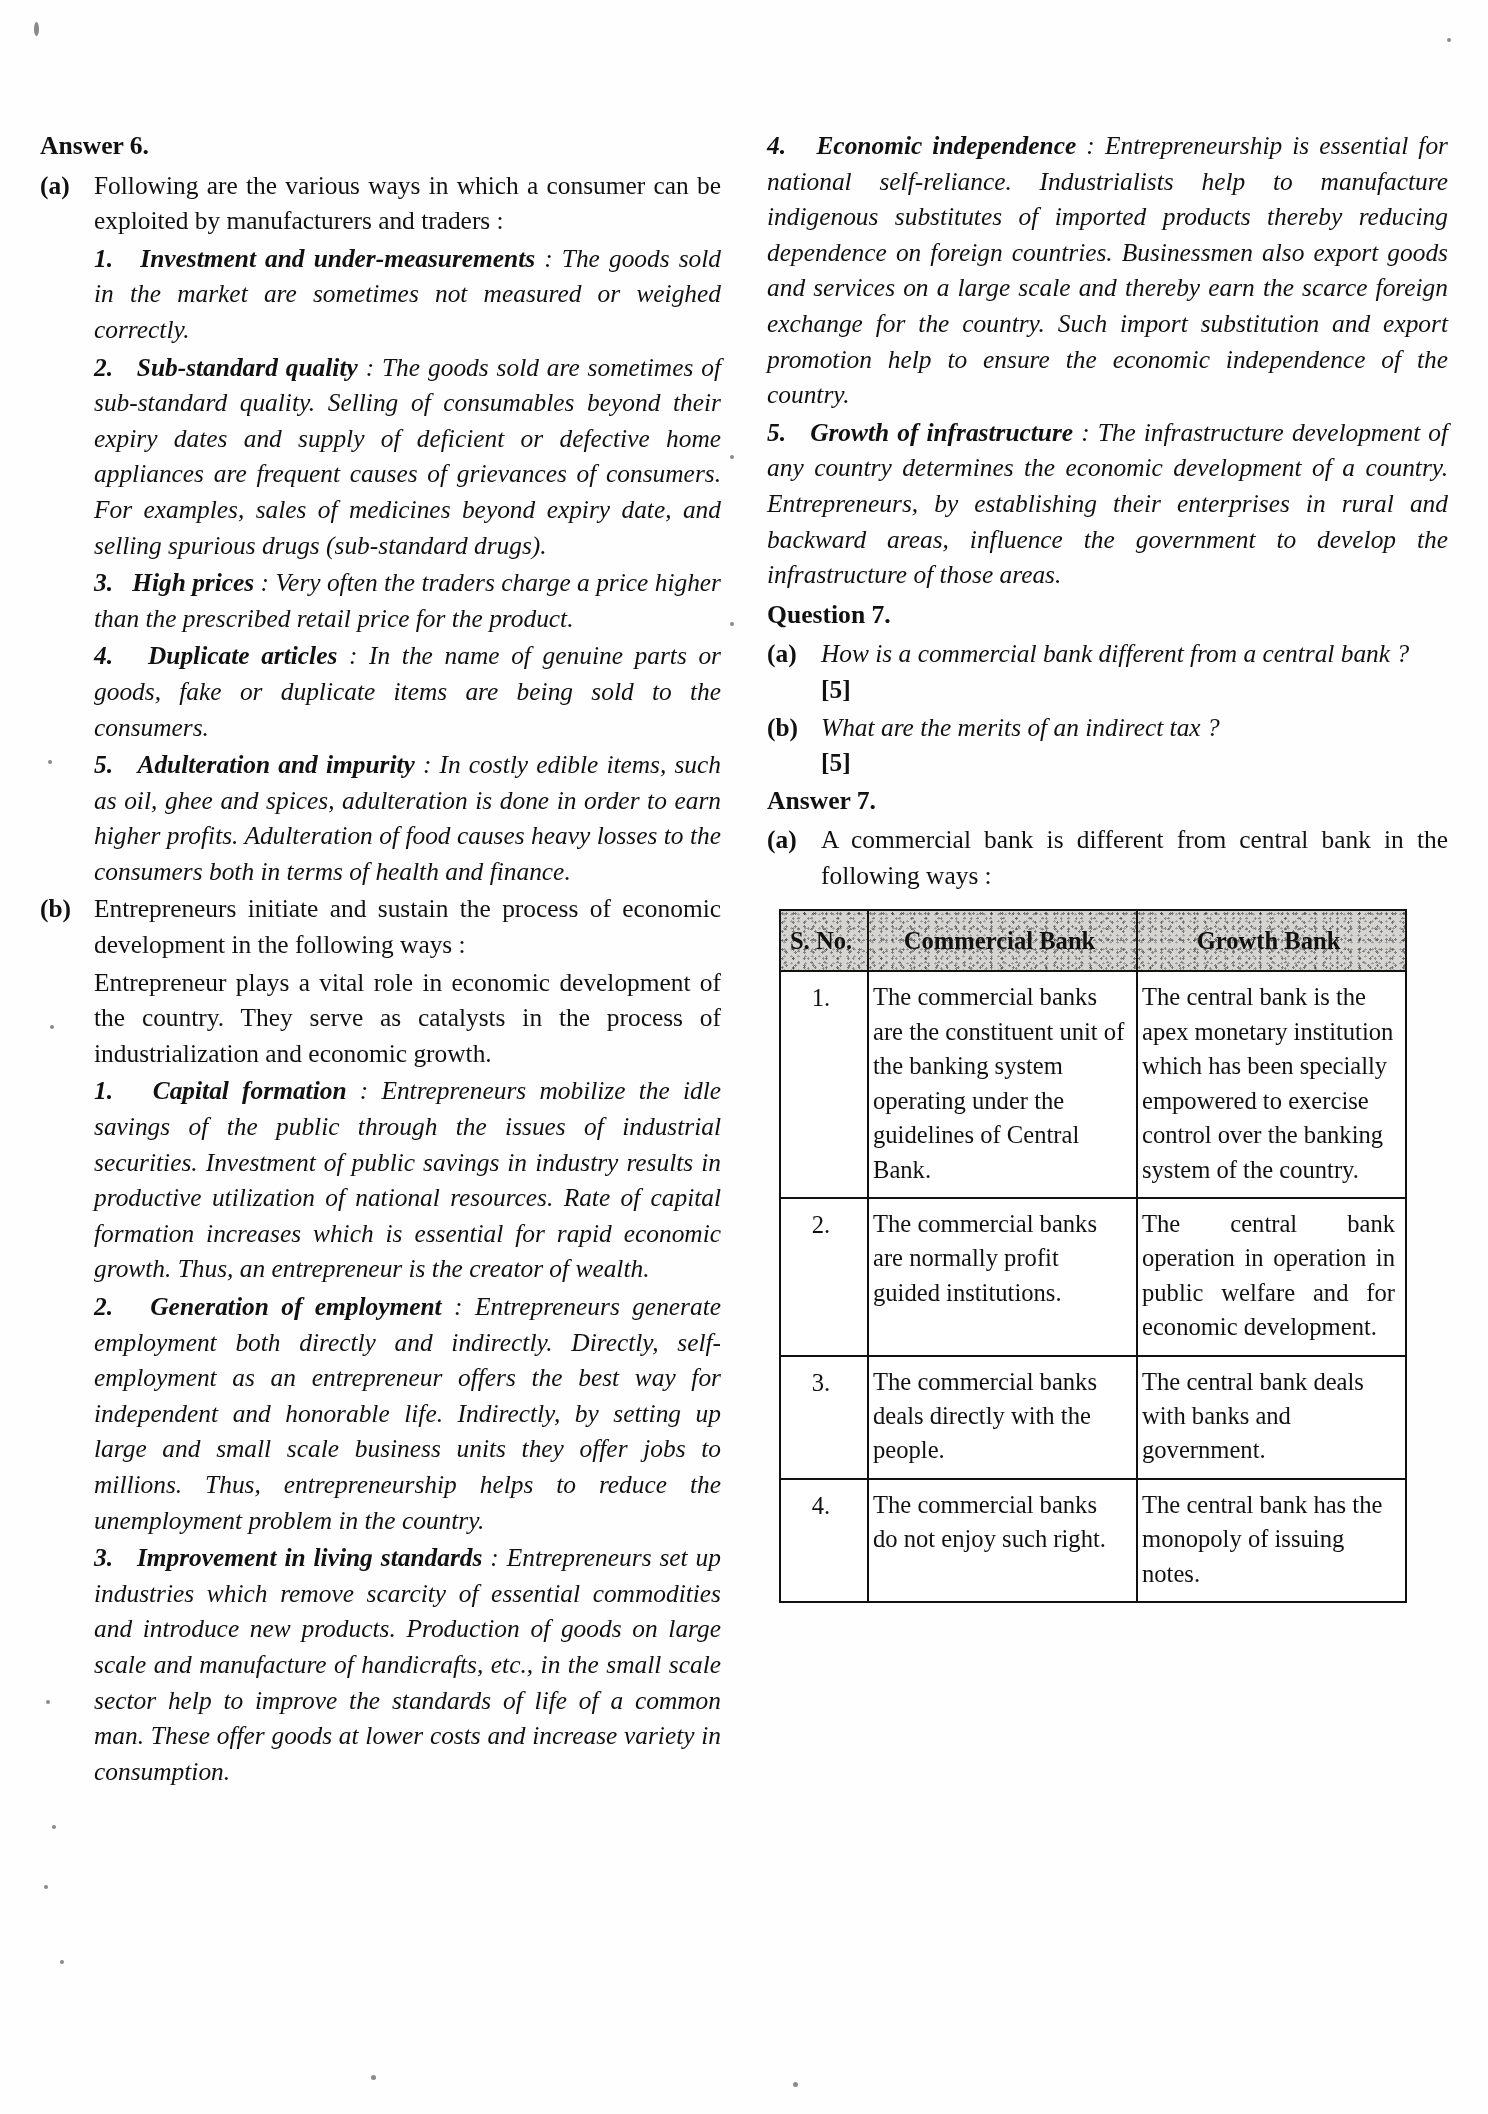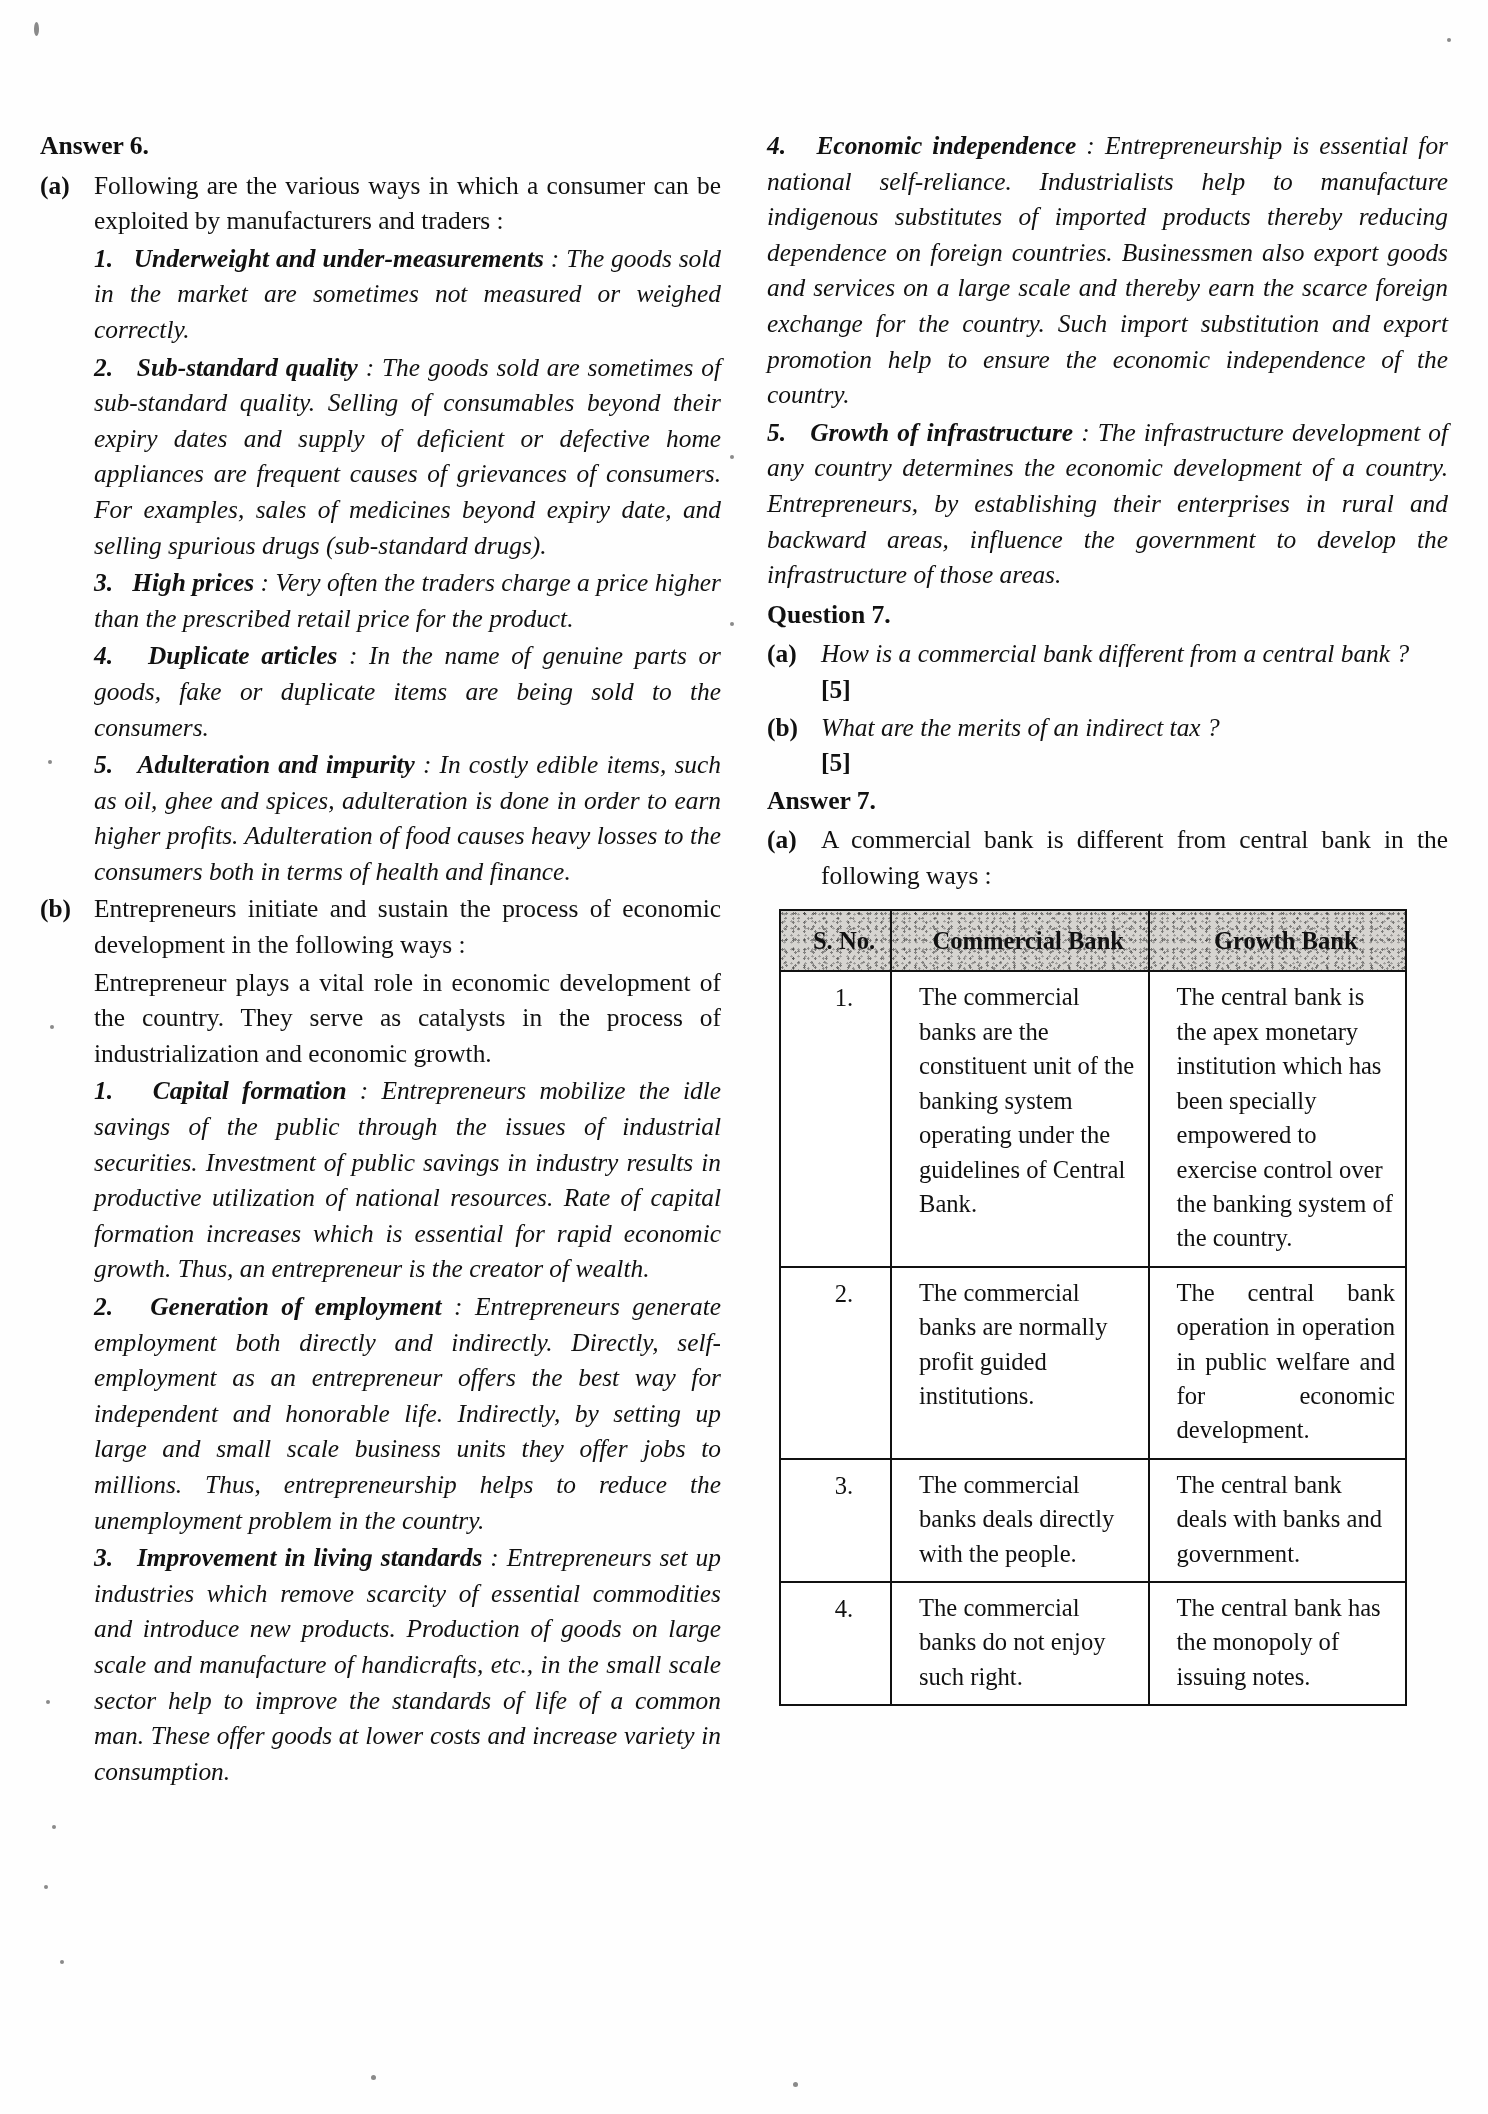--- a/index.html
+++ b/index.html
@@ -119,21 +119,21 @@
     border-collapse: collapse;
     width: 628px;
     margin-top: 16px;
     margin-left: 12px;
     table-layout: fixed;
     background: #fff;
   }
   table.cmp td, table.cmp th {
     border: 2px solid #111;
     vertical-align: top;
-    padding: 8px 10px 10px 27px;
+    padding: 8px 10px 10px 4px;
     font-size: 24.6px;
     line-height: 34.4px;
     font-weight: normal;
     margin-top: 28px;
   }
   table.cmp thead th {
     text-align: center;
     font-weight: bold;
     vertical-align: middle;
     background-color: #d6d4d0;
@@ -183,21 +183,21 @@
     <div class="col col-left">
 
       <div class="heading">Answer 6.</div>
 
       <div class="hang">
         <span class="marker">(a)</span>
         <p class="blk">Following are the various ways in which a consumer can be exploited by manufacturers and traders :</p>
       </div>
 
       <div class="numitem">
-        <p class="blk"><b class="lead">1.</b>&nbsp;&nbsp;&nbsp;<b class="lead">Underweight and under-measurements</b>
+        <p class="blk"><b class="lead">1.</b>&nbsp;&nbsp;&nbsp;<b class="lead">Investment and under-measurements</b>
           <span>: The goods sold in the market are sometimes not measured or weighed correctly.</span></p>
       </div>
 
       <div class="numitem">
         <p class="blk"><b class="lead">2.</b>&nbsp;&nbsp;&nbsp;<b class="lead">Sub-standard quality</b>
           <span>: The goods sold are sometimes of sub-standard quality. Selling of consumables beyond their expiry dates and supply of deficient or defective home appliances are frequent causes of grievances of consumers. For examples, sales of medicines beyond expiry date, and selling spurious drugs (sub-standard drugs).</span></p>
       </div>
 
       <div class="numitem">
         <p class="blk"><b class="lead">3.</b>&nbsp;&nbsp;&nbsp;<b class="lead">High prices</b>

